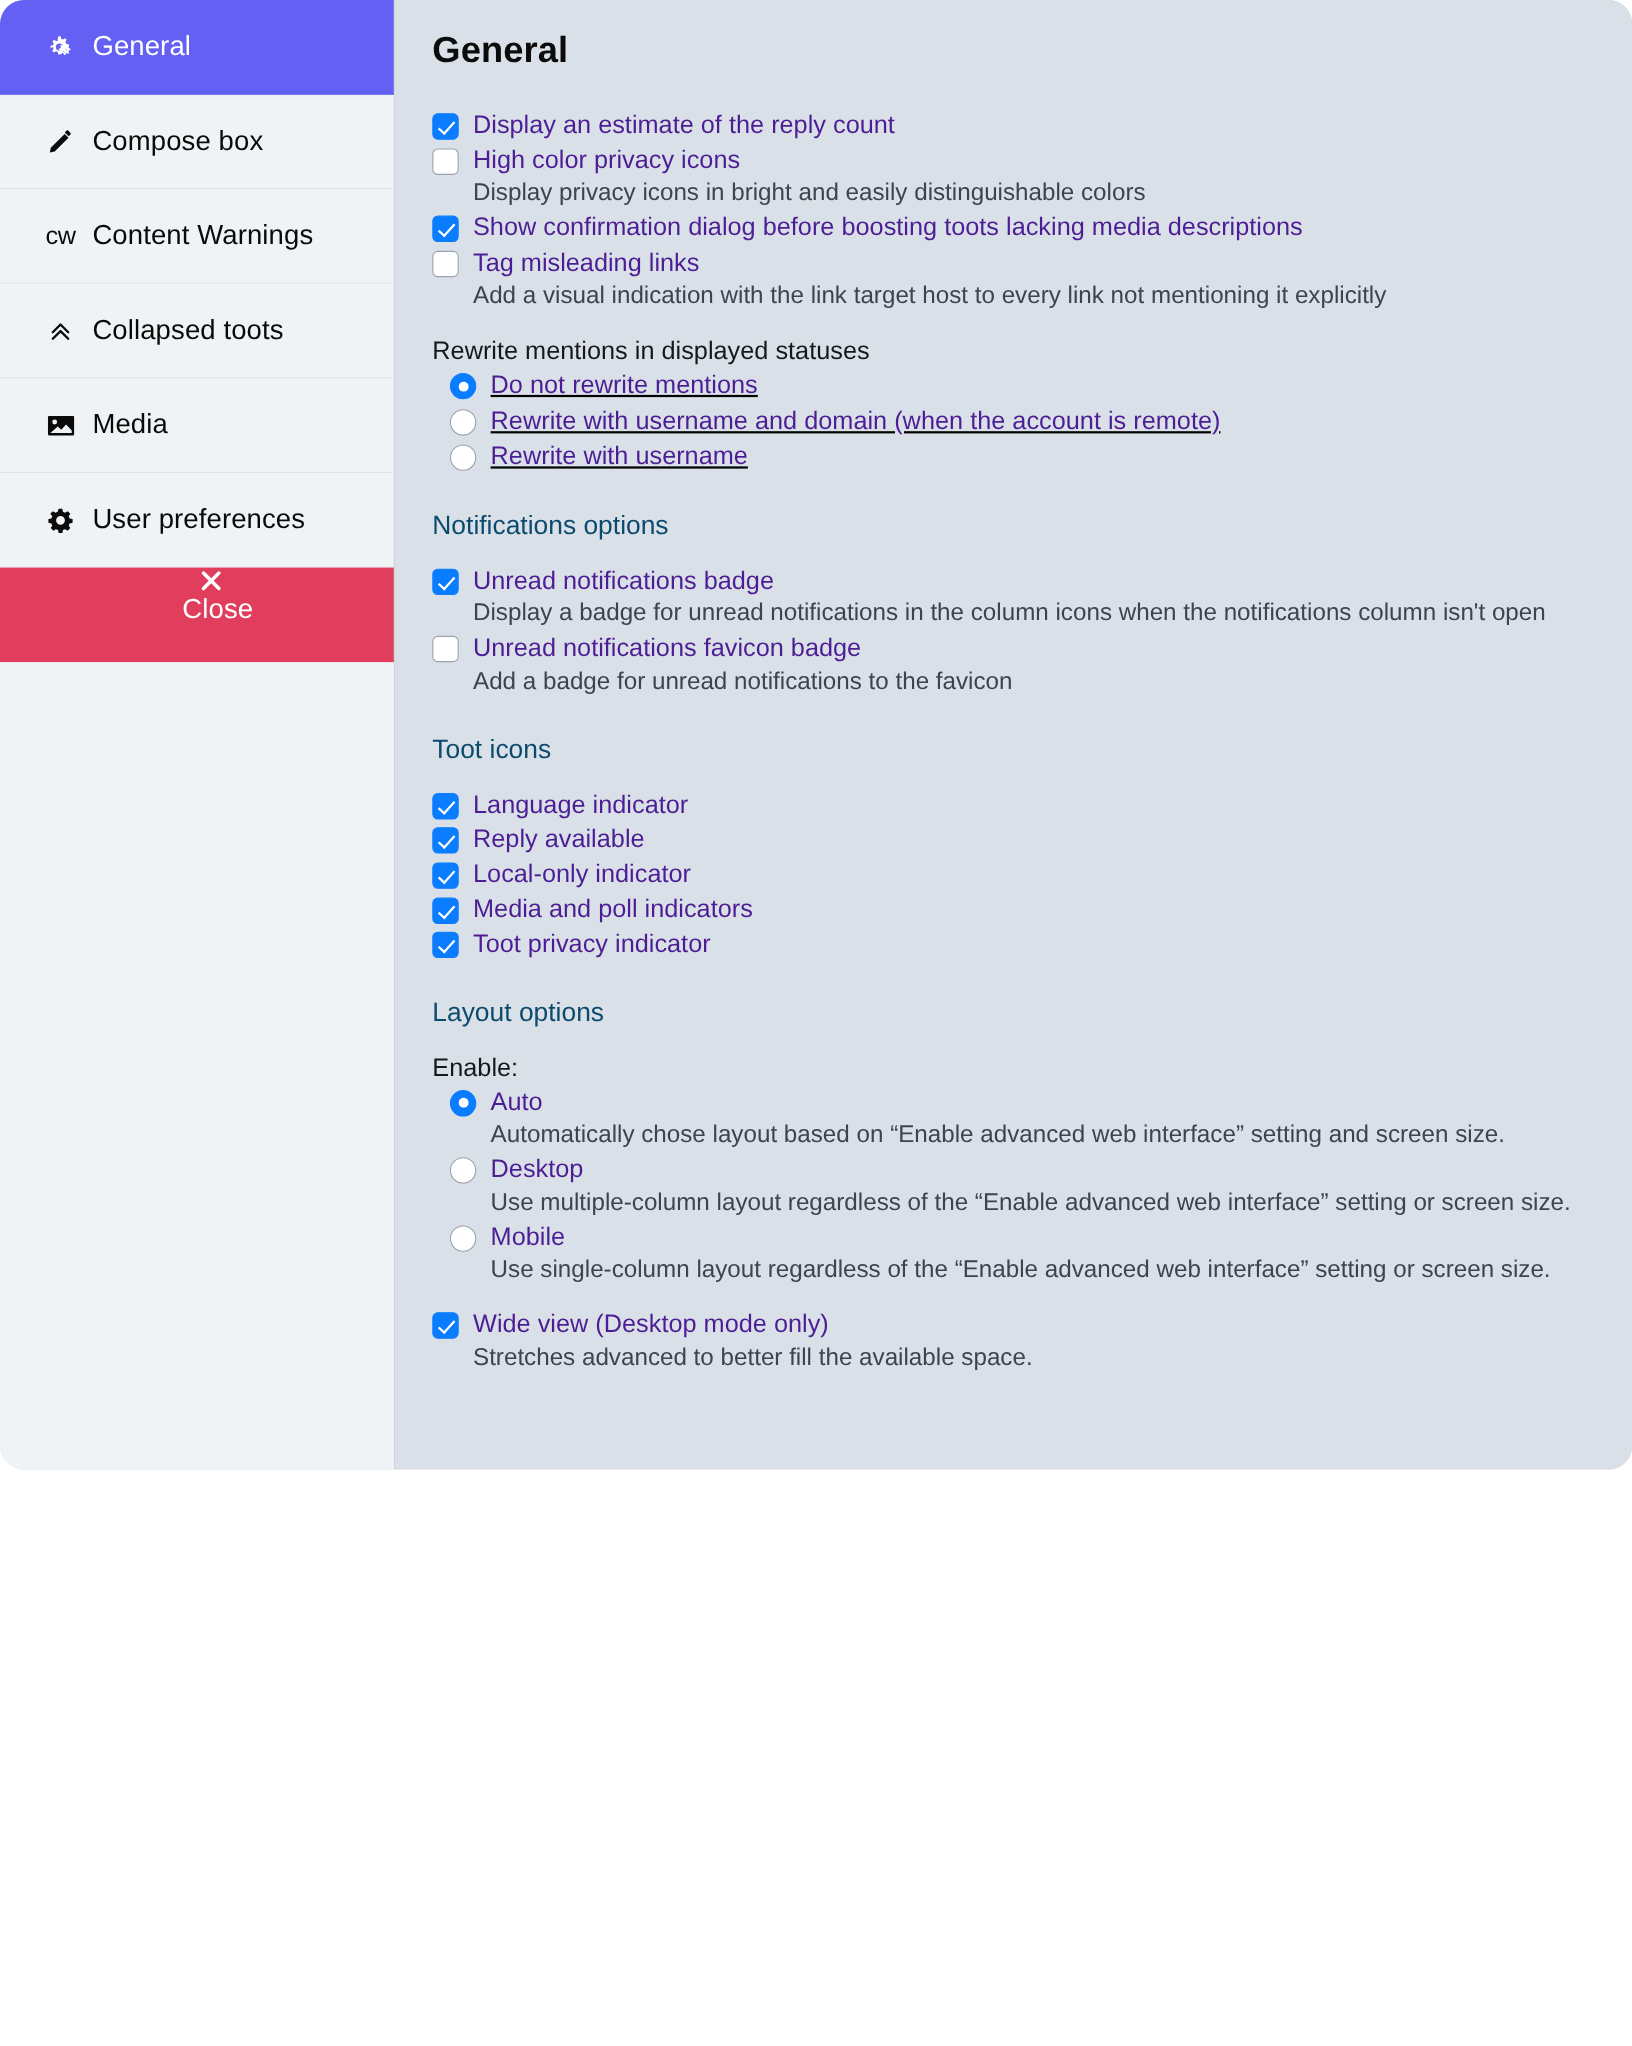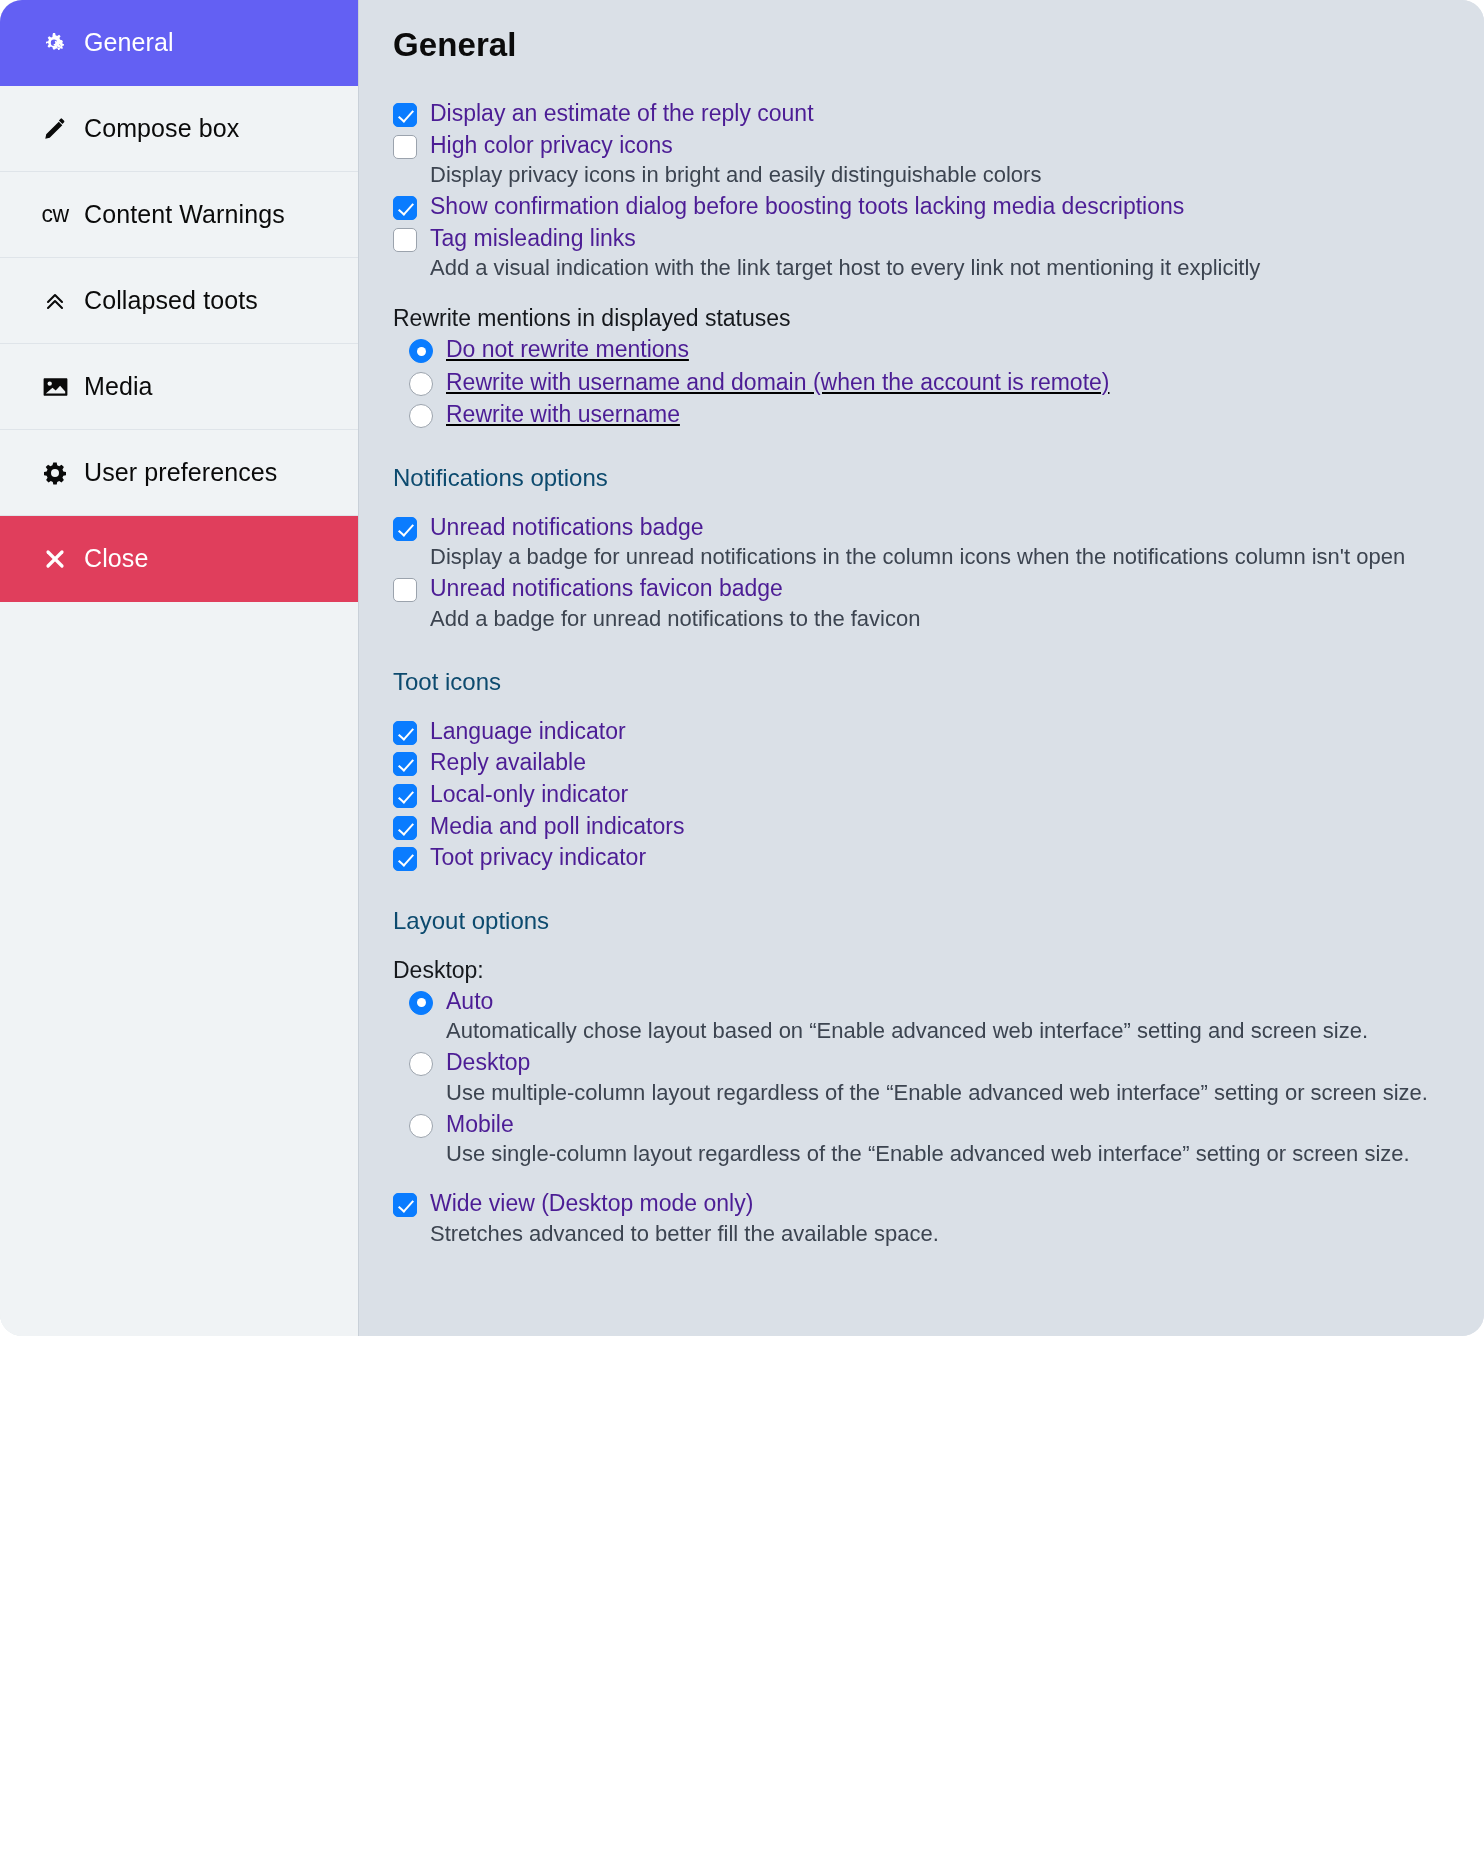--- a/index.html
+++ b/index.html
@@ -56,20 +56,21 @@
   .nav-item .nav-icon svg { display: block; }
   .nav-item.active {
     background: #6360f3;
     color: #ffffff;
     border-bottom-color: #6360f3;
   }
   .nav-item.danger {
     background: #e03e5c;
     color: #ffffff;
     border-bottom-color: #e03e5c;
+    flex-direction: column;
   }
   .nav-item .cw-glyph {
     font-weight: normal;
     font-size: 23px;
     letter-spacing: -.5px;
   }
   #sidebar-filler { flex: 1 1 auto; background: #f0f3f5; }
 
   
   #main {
@@ -345,21 +346,21 @@
       </div>
     </div>
     <div class="opt-row">
       <span class="control cbx on"></span>
       <div class="opt-body">
         <div class="opt-label">Toot privacy indicator</div>
       </div>
     </div>
 
     <div class="section-head">Layout options</div>
-    <div class="plain-head">Desktop:</div>
+    <div class="plain-head">Enable:</div>
 
     <div class="radio-group">
       <div class="opt-row">
         <span class="control rdo on"></span>
         <div class="opt-body">
           <div class="opt-label">Auto</div>
           <div class="opt-desc">Automatically chose layout based on “Enable advanced web interface” setting and screen size.</div>
         </div>
       </div>
       <div class="opt-row">

